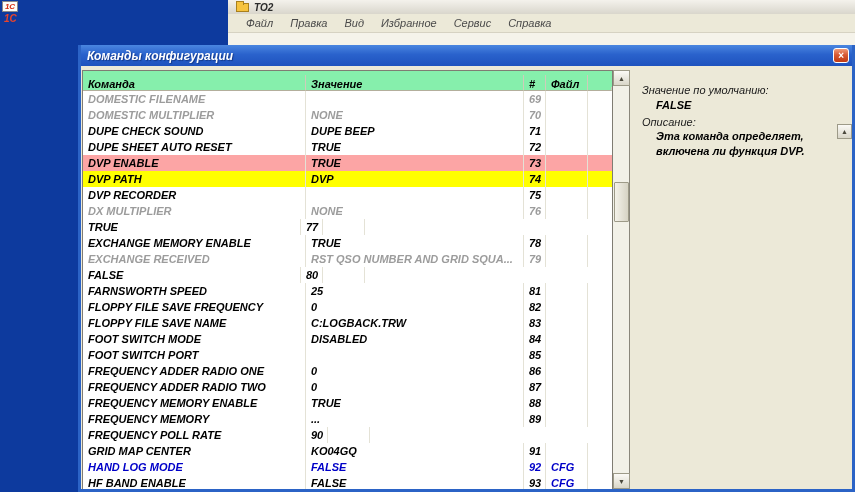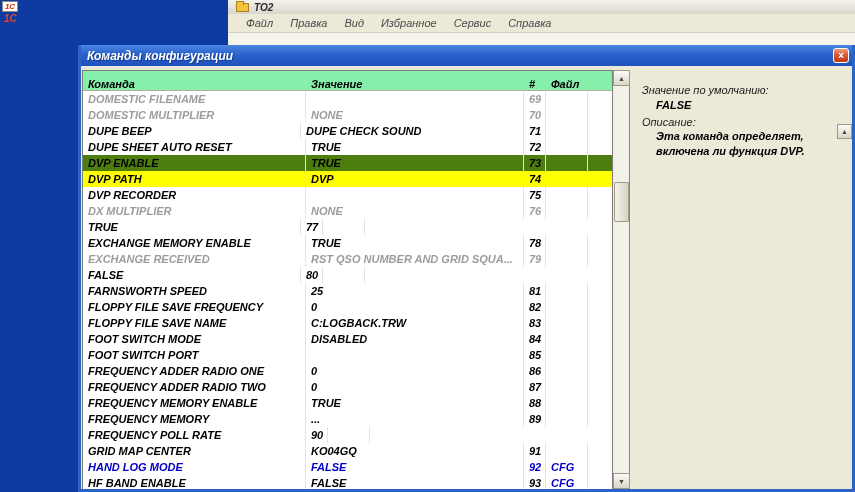--- a/index.html
+++ b/index.html
@@ -46,21 +46,21 @@
         white-space:nowrap; overflow:hidden; }
   .tbody .trow { display:flex; height:16px; line-height:16px; color:#000; }
   .cell { white-space:nowrap; overflow:hidden; padding-left:5px; border-right:1px solid #e4e2d6; }
   .cell.filler { border-right:none; }
   .w-cmd  { width:223px; }
   .w-val  { width:218px; }
   .w-num  { width:22px;  }
   .w-file { width:42px;  }
   .w-fill { flex:1; }
   .trow.disabled .cell { color:#9c9c9c; }
-  .trow.selected { background:#4d7c0f; }
+  .trow.selected { background:#fca5a5; }
   .trow.highlight { background:#ffff00; }
   .trow.blue .cell { color:#0000c8; }
   .cell.c-file { color:#0000c8; }
 
   
   .vscroll { position:absolute; left:532px; top:4px; width:17px; bottom:0; background:#f2f1e8;
              border-right:1px solid #8a877c; }
   .sb-btn { position:absolute; left:0; width:17px; height:16px; background:linear-gradient(#fbfaf6,#d9d6c8);
             border:1px solid #9d9a88; text-align:center; font-size:7px; line-height:15px; color:#4a483c; }
   .sb-up { top:0; } .sb-down { bottom:0; }
@@ -131,22 +131,22 @@
               <div class="cell filler w-fill"></div>
             </div>
             <div class="trow disabled">
               <div class="cell c-cmd w-cmd">DOMESTIC MULTIPLIER</div>
               <div class="cell c-val w-val">NONE</div>
               <div class="cell c-num w-num">70</div>
               <div class="cell c-file w-file"></div>
               <div class="cell filler w-fill"></div>
             </div>
             <div class="trow normal">
+              <div class="cell c-cmd w-cmd">DUPE CHECK SOUND</div>
               <div class="cell c-val w-val">DUPE BEEP</div>
-              <div class="cell c-cmd w-cmd">DUPE CHECK SOUND</div>
               <div class="cell c-num w-num">71</div>
               <div class="cell c-file w-file"></div>
               <div class="cell filler w-fill"></div>
             </div>
             <div class="trow normal">
               <div class="cell c-cmd w-cmd">DUPE SHEET AUTO RESET</div>
               <div class="cell c-val w-val">TRUE</div>
               <div class="cell c-num w-num">72</div>
               <div class="cell c-file w-file"></div>
               <div class="cell filler w-fill"></div>

